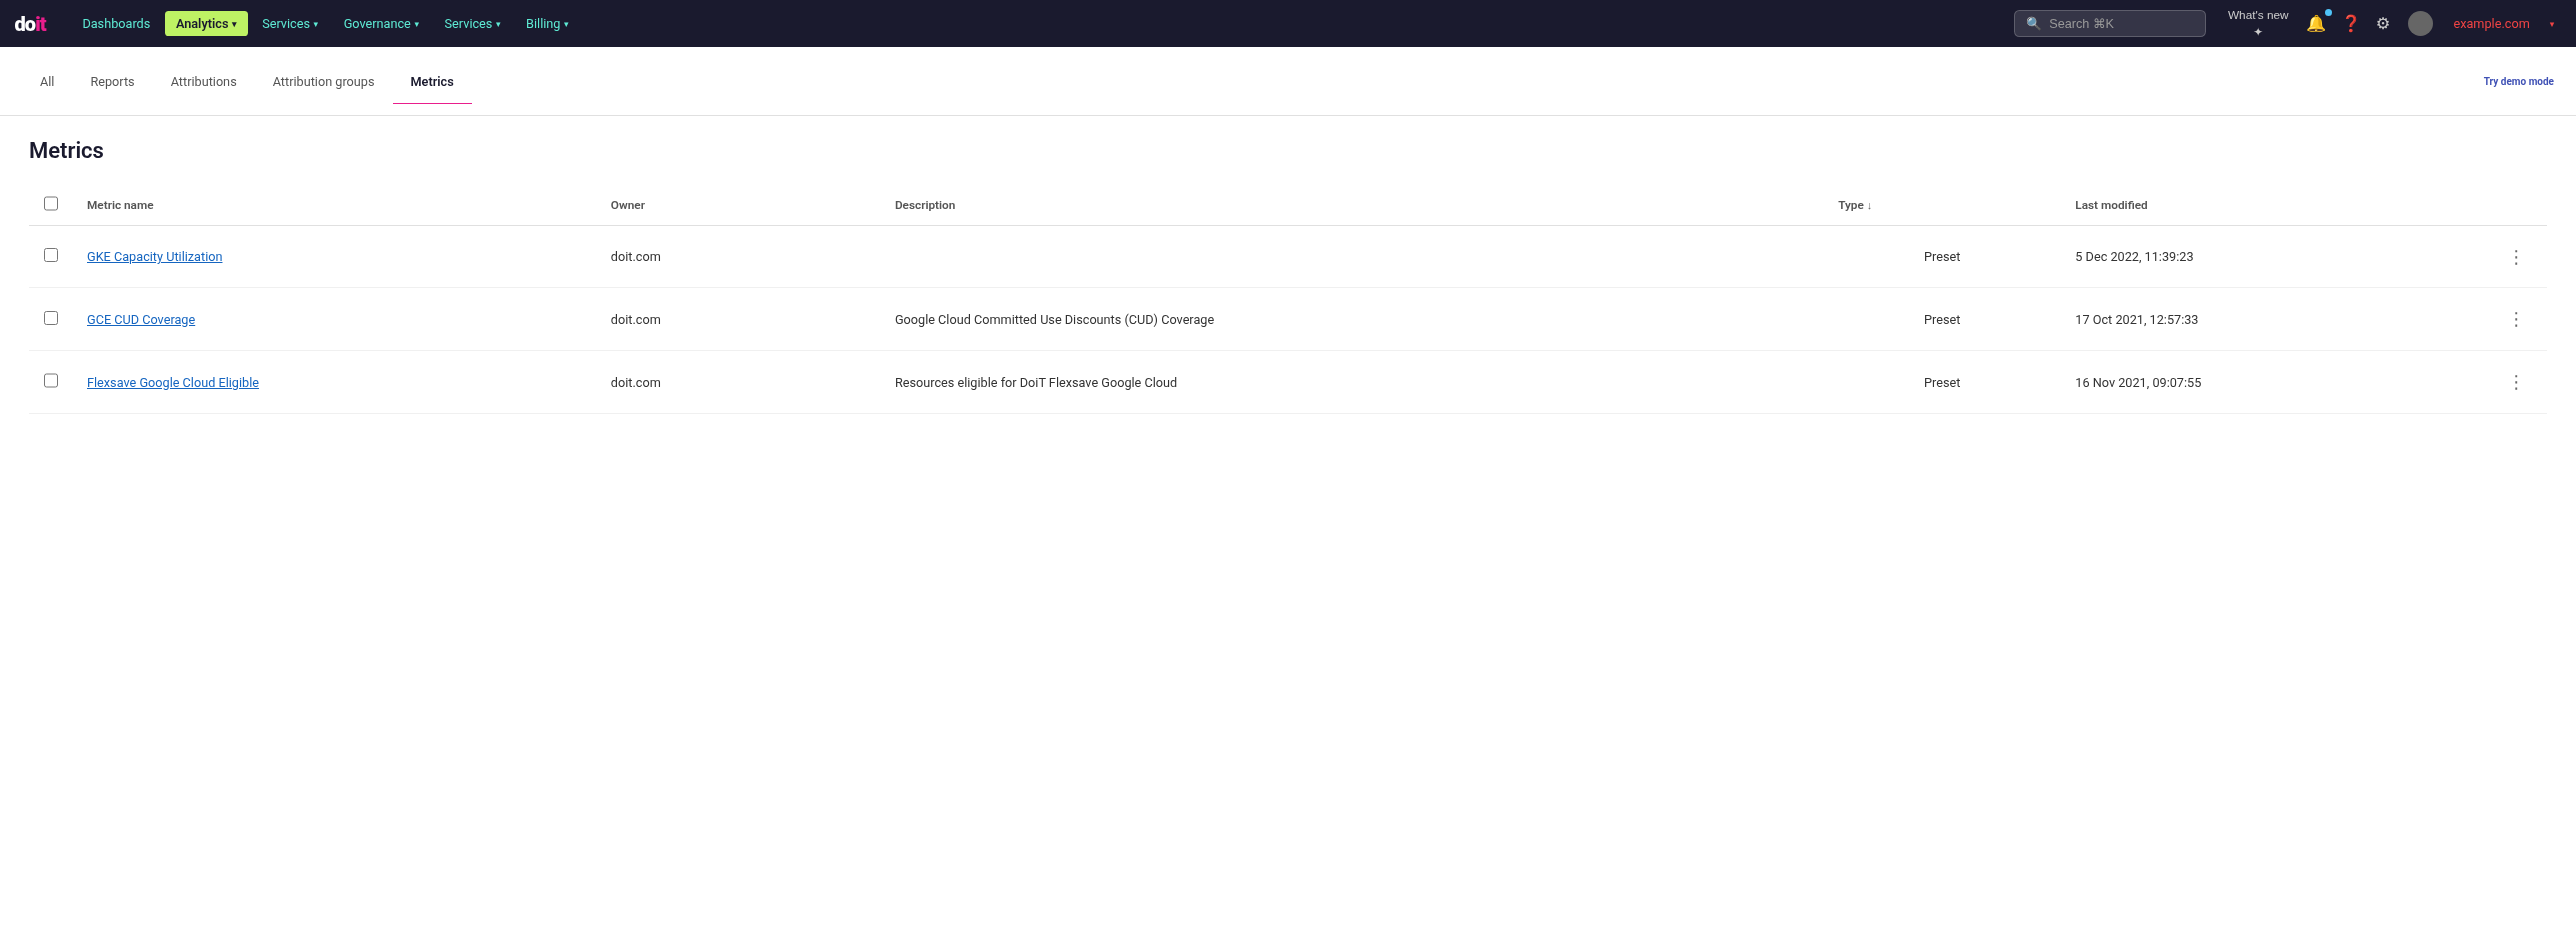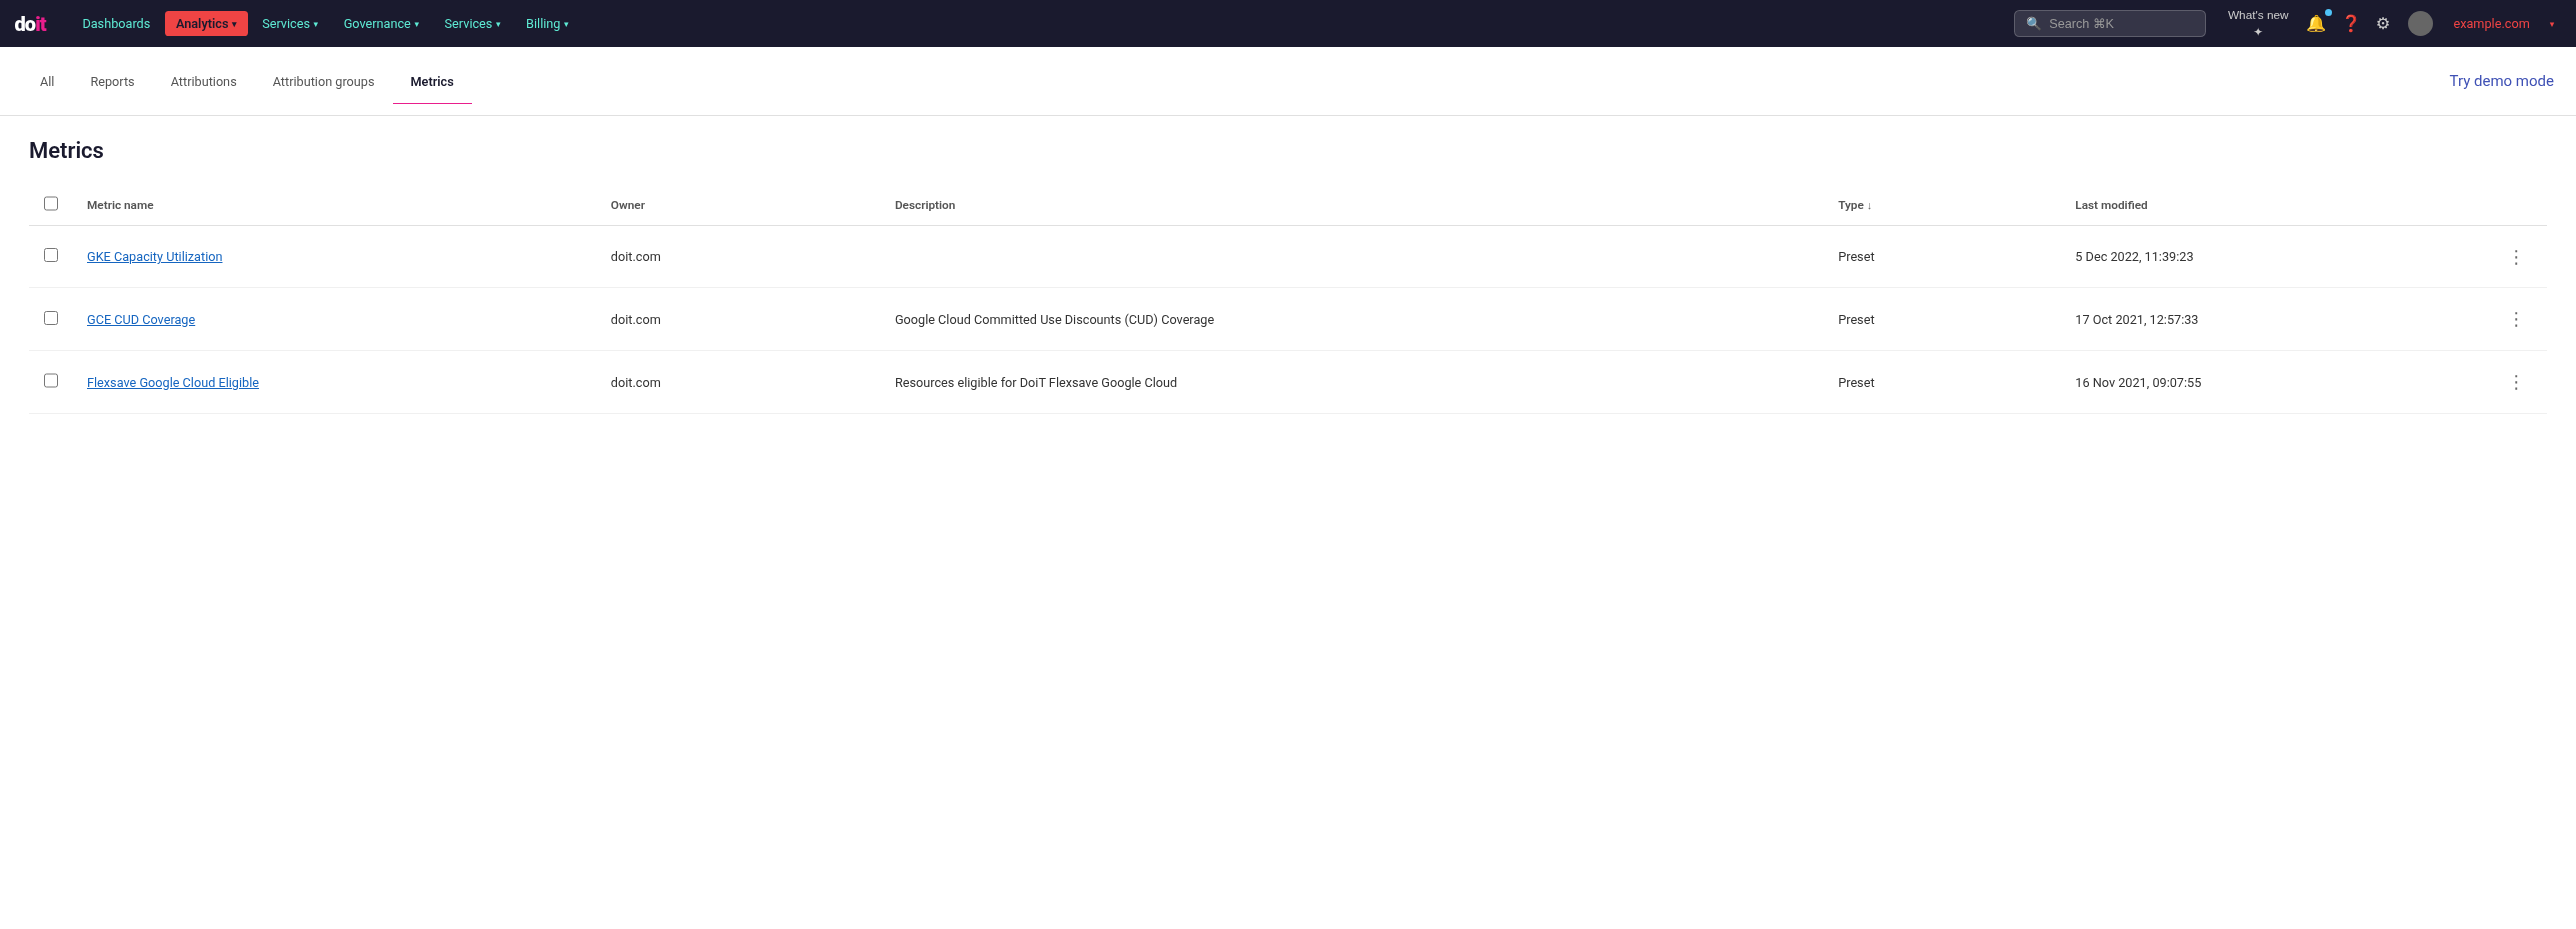--- a/index.html
+++ b/index.html
@@ -33,21 +33,21 @@
       padding: 5.4px 11px;
       border-radius: 3.6px;
       cursor: pointer;
       font-size: 12.7px;
       display: flex;
       align-items: center;
       gap: 3.6px;
       white-space: nowrap;
     }
     .nav-item.active {
-      background: #ef4444;
+      background: #bef264;
       color: #1a1a2e;
       font-weight: 600;
     }
     .nav-chevron { font-size: 9px; }
 
     .nav-spacer { flex: 1; }
 
     .search-bar {
       display: flex;
       align-items: center;
@@ -149,23 +149,23 @@
       margin-bottom: -0.9px;
     }
     .tab-item.active {
       color: #1a1a2e;
       font-weight: 600;
       border-bottom: 1.8px solid #e91e8c;
     }
     .try-demo {
       margin-left: auto;
       color: #3f51b5;
-      font-size: 15px;
-      cursor: pointer;
-      font-weight: 400;
+      font-size: 10px;
+      cursor: pointer;
+      font-weight: 700;
     }
 
     
     .main-content {
       padding: 22px 29px;
     }
     .page-title {
       font-size: 22px;
       font-weight: 600;
       color: #1a1a2e;
@@ -271,21 +271,21 @@
       font-size: 18px;
       color: #666;
       padding: 3.6px 7.2px;
       border-radius: 3.6px;
     }
     .sort-icon { font-size: 11px; color: #666; }
 
     .col-metric-name { min-width: 181px; }
     .col-owner { min-width: 109px; }
     .col-description { min-width: 362px; }
-    .col-type { min-width: 91px; }
+    .col-type { min-width: 91px; text-align: center; }
     .col-last-modified { min-width: 163px; }
   </style>
 </head>
 <body>
 
 <nav class="top-nav">
   <div class="logo">
     <span class="logo-text">
       <span style="color:#fff;">do</span><span class="logo-it">it</span>
     </span>

